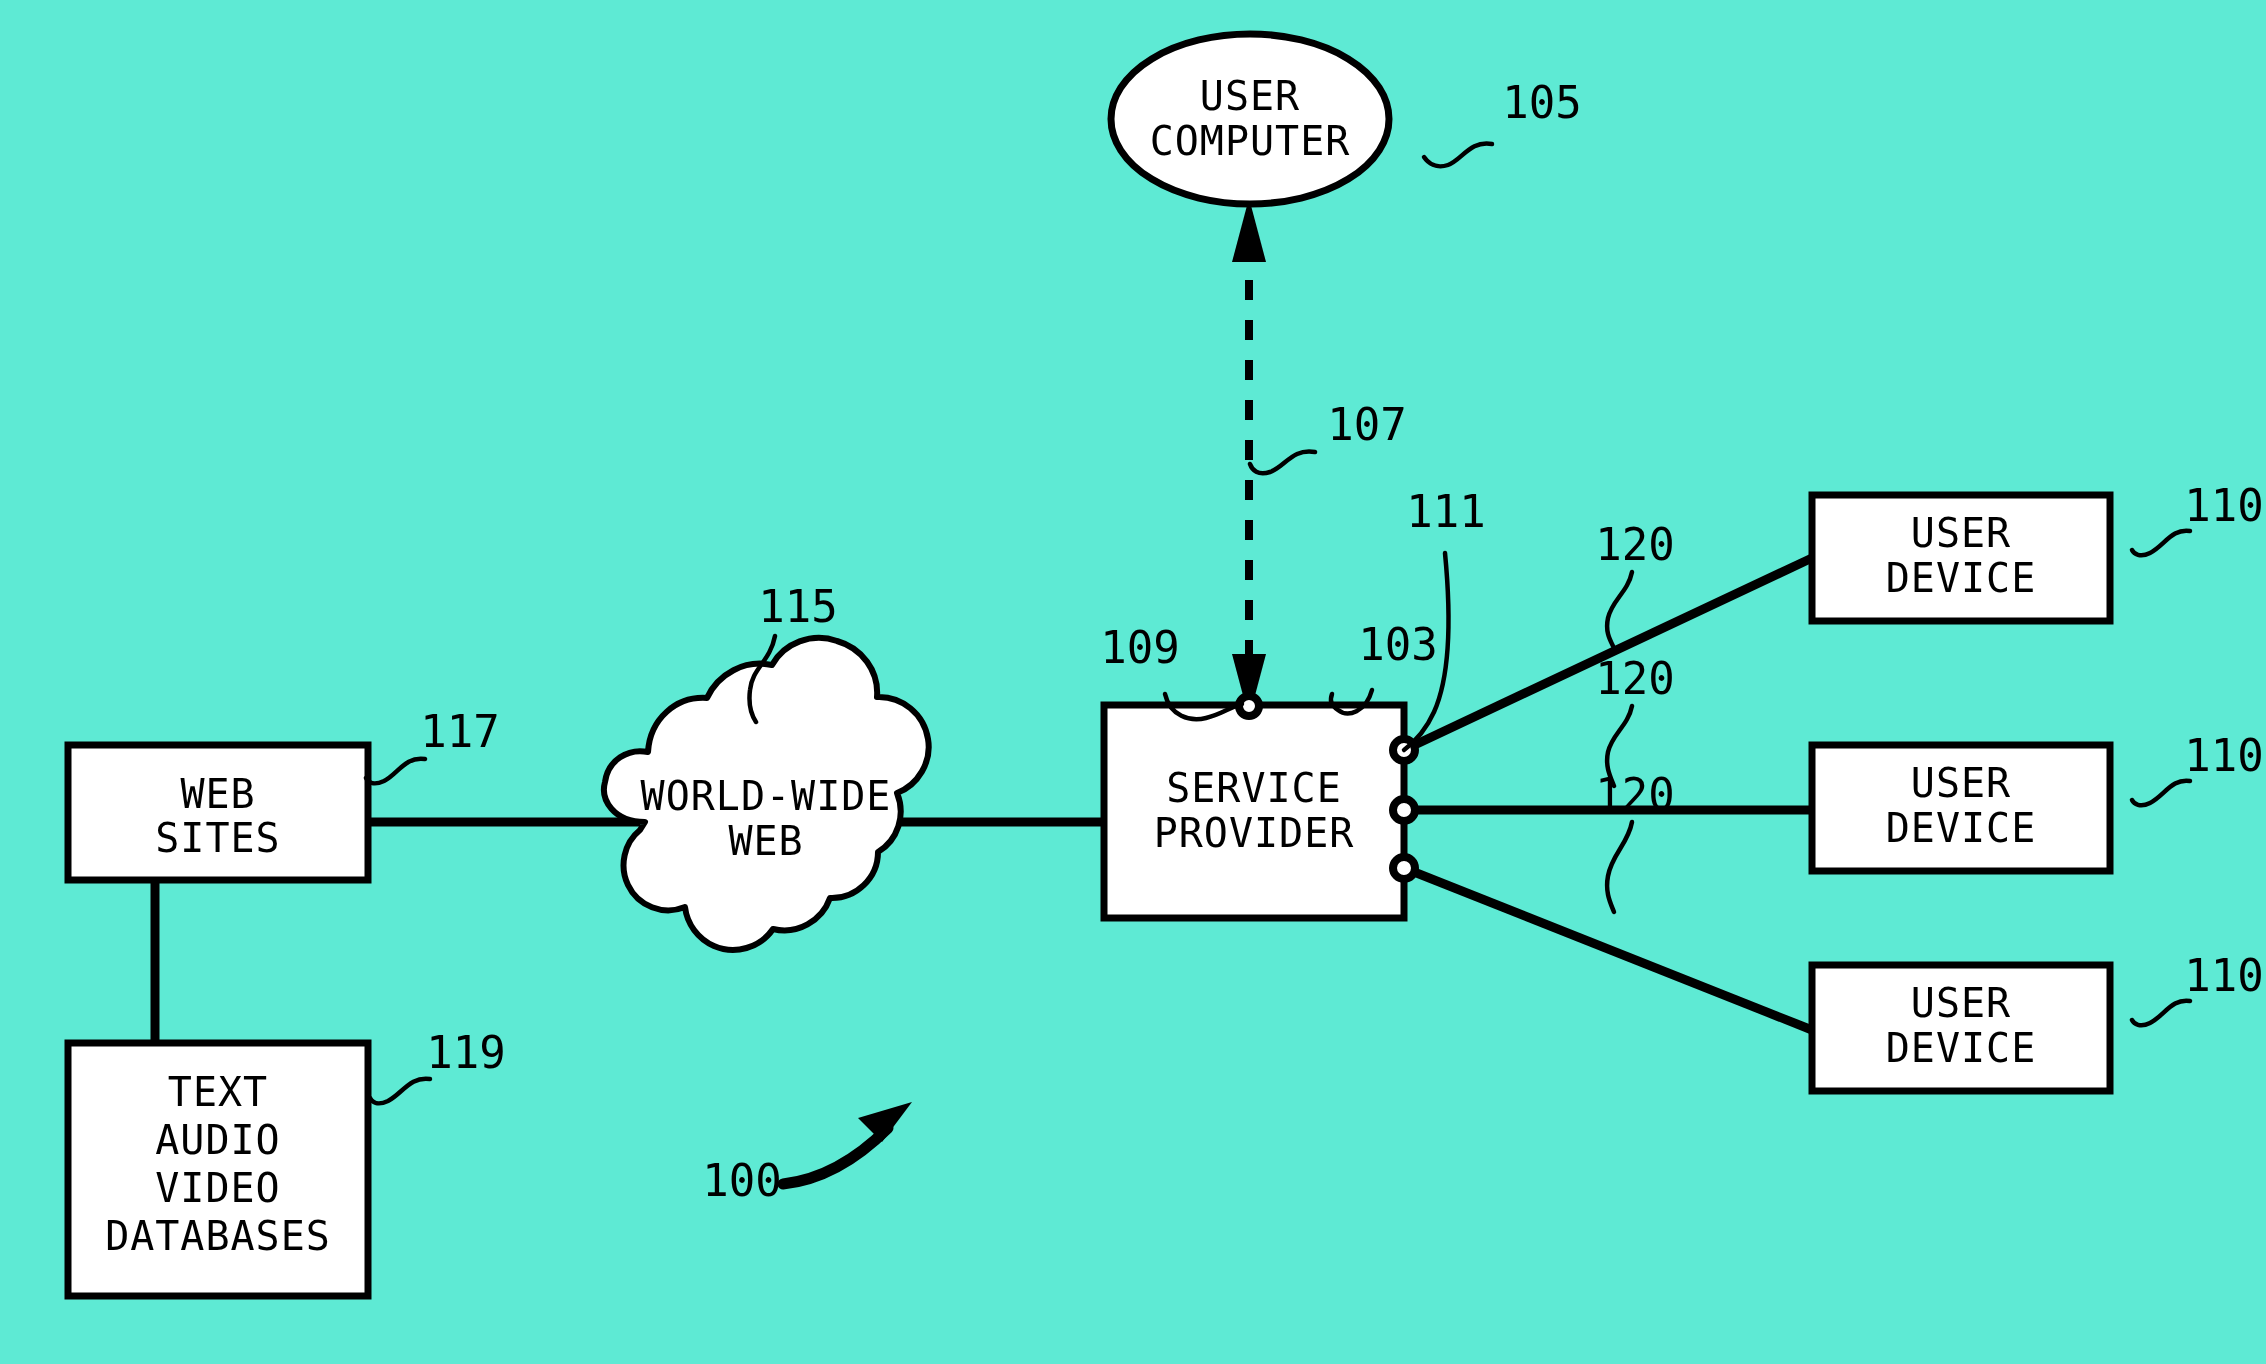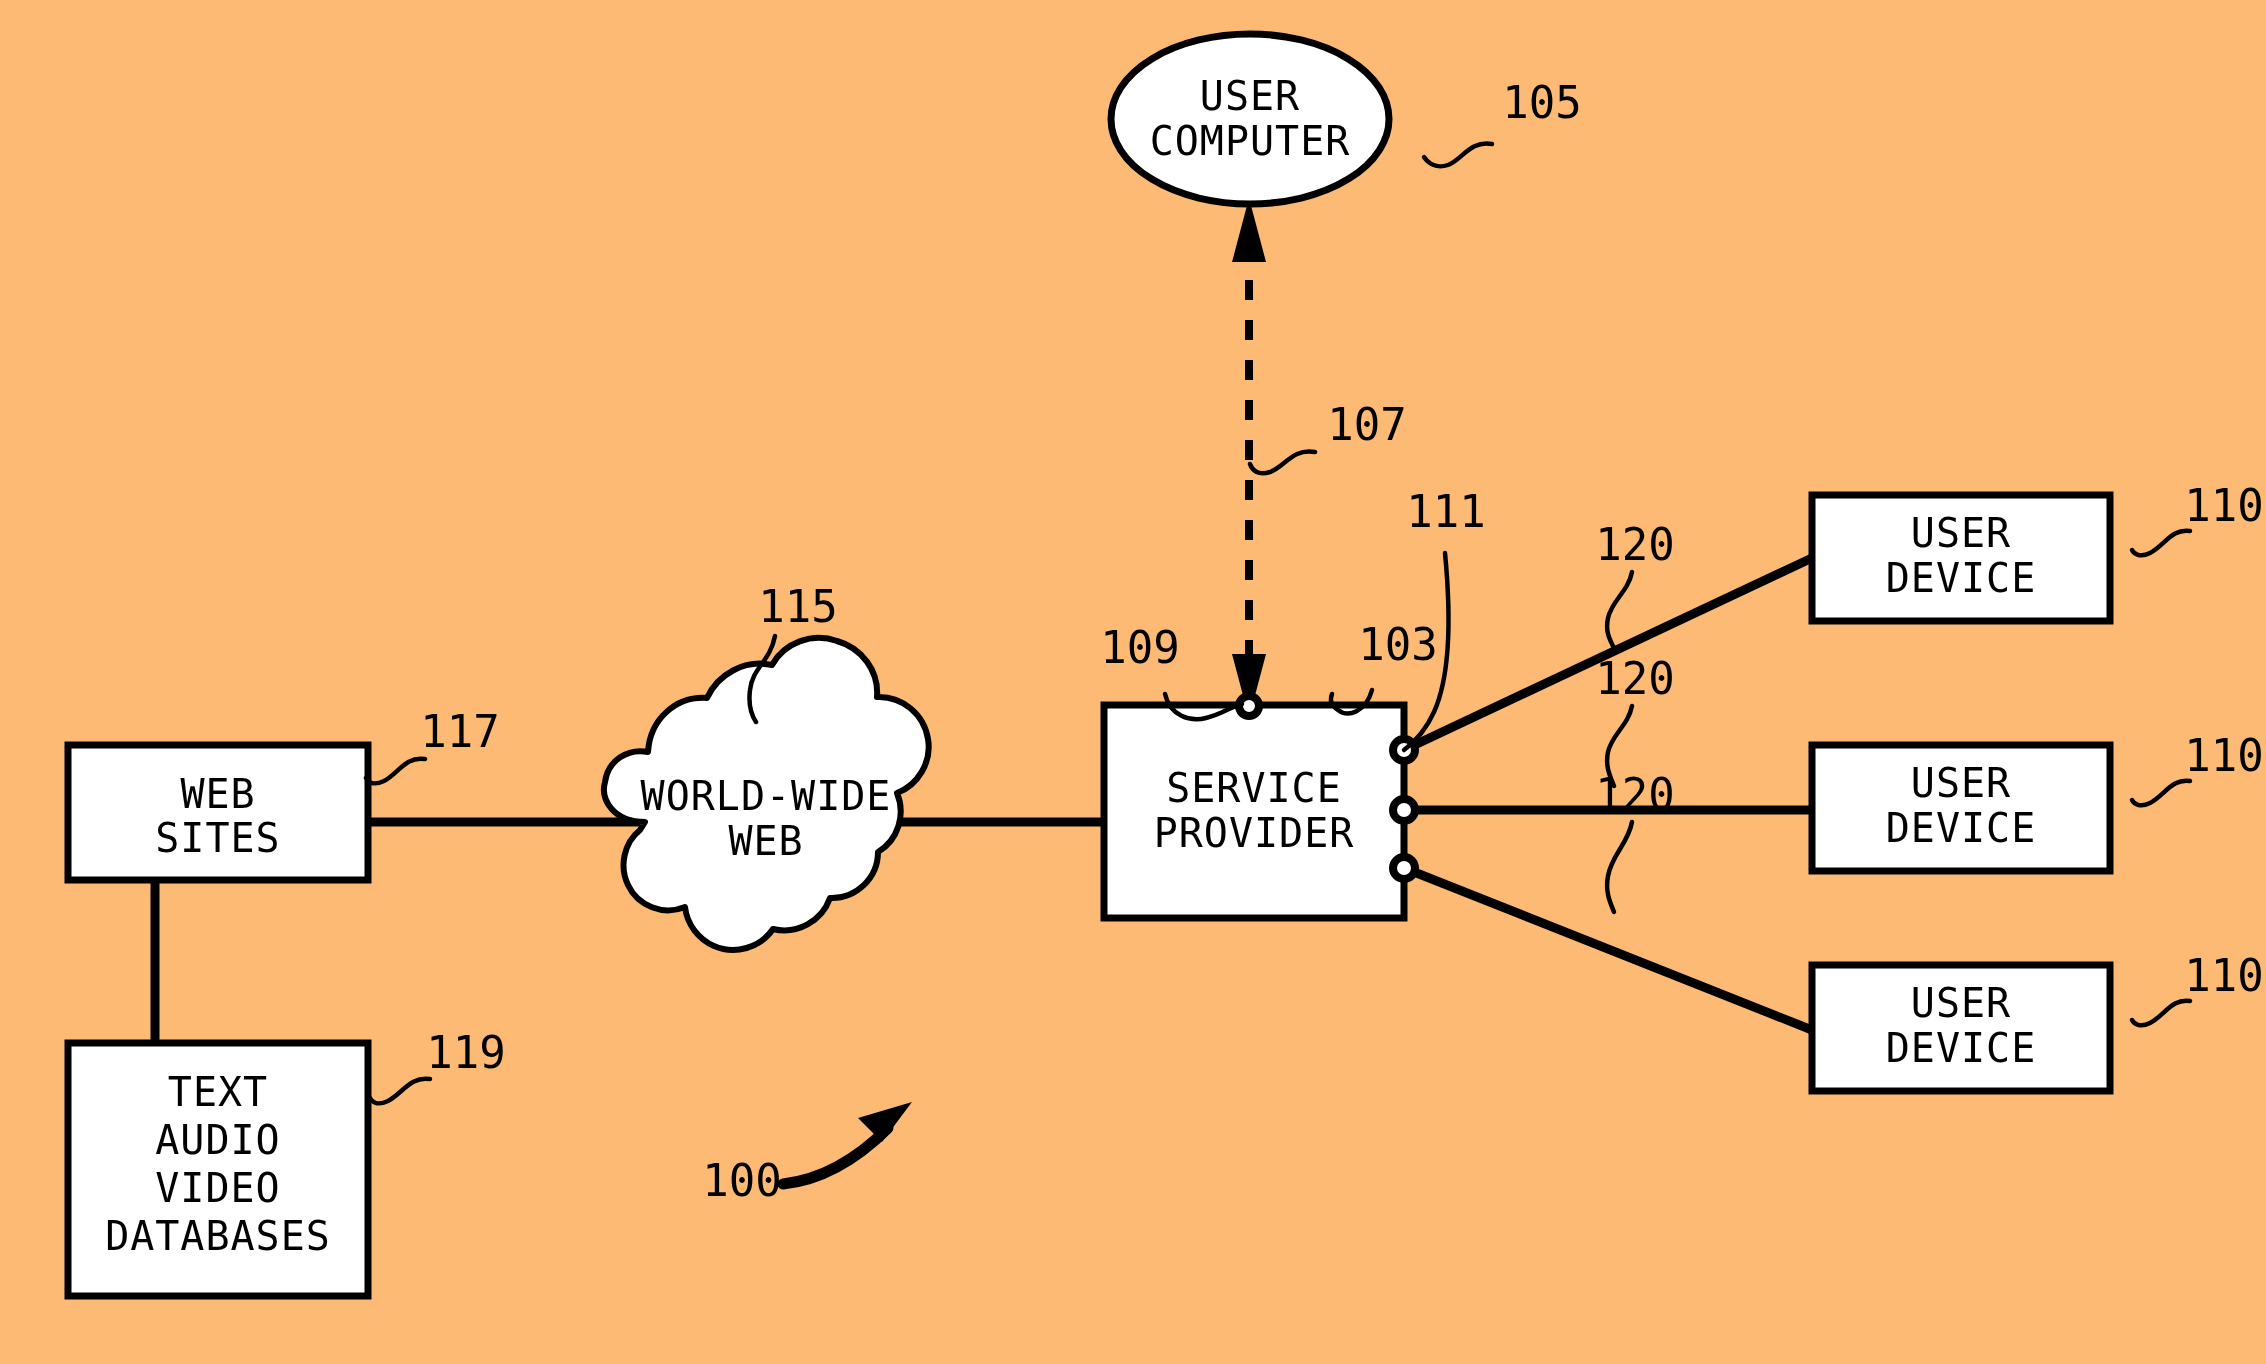--- a/index.html
+++ b/index.html
@@ -8,21 +8,21 @@
     padding: 0;
     background: #ffffff;
   }
   body {
     font-family: "DejaVu Sans", sans-serif;
   }
   #figure-root {
     position: relative;
     width: 2266px;
     height: 1364px;
-    background: #fdba74;
+    background: #5eead4;
     overflow: hidden;
   }
   #figure-svg {
     position: absolute;
     left: 0;
     top: 0;
     width: 2266px;
     height: 1364px;
   }
   .node-stroke {

